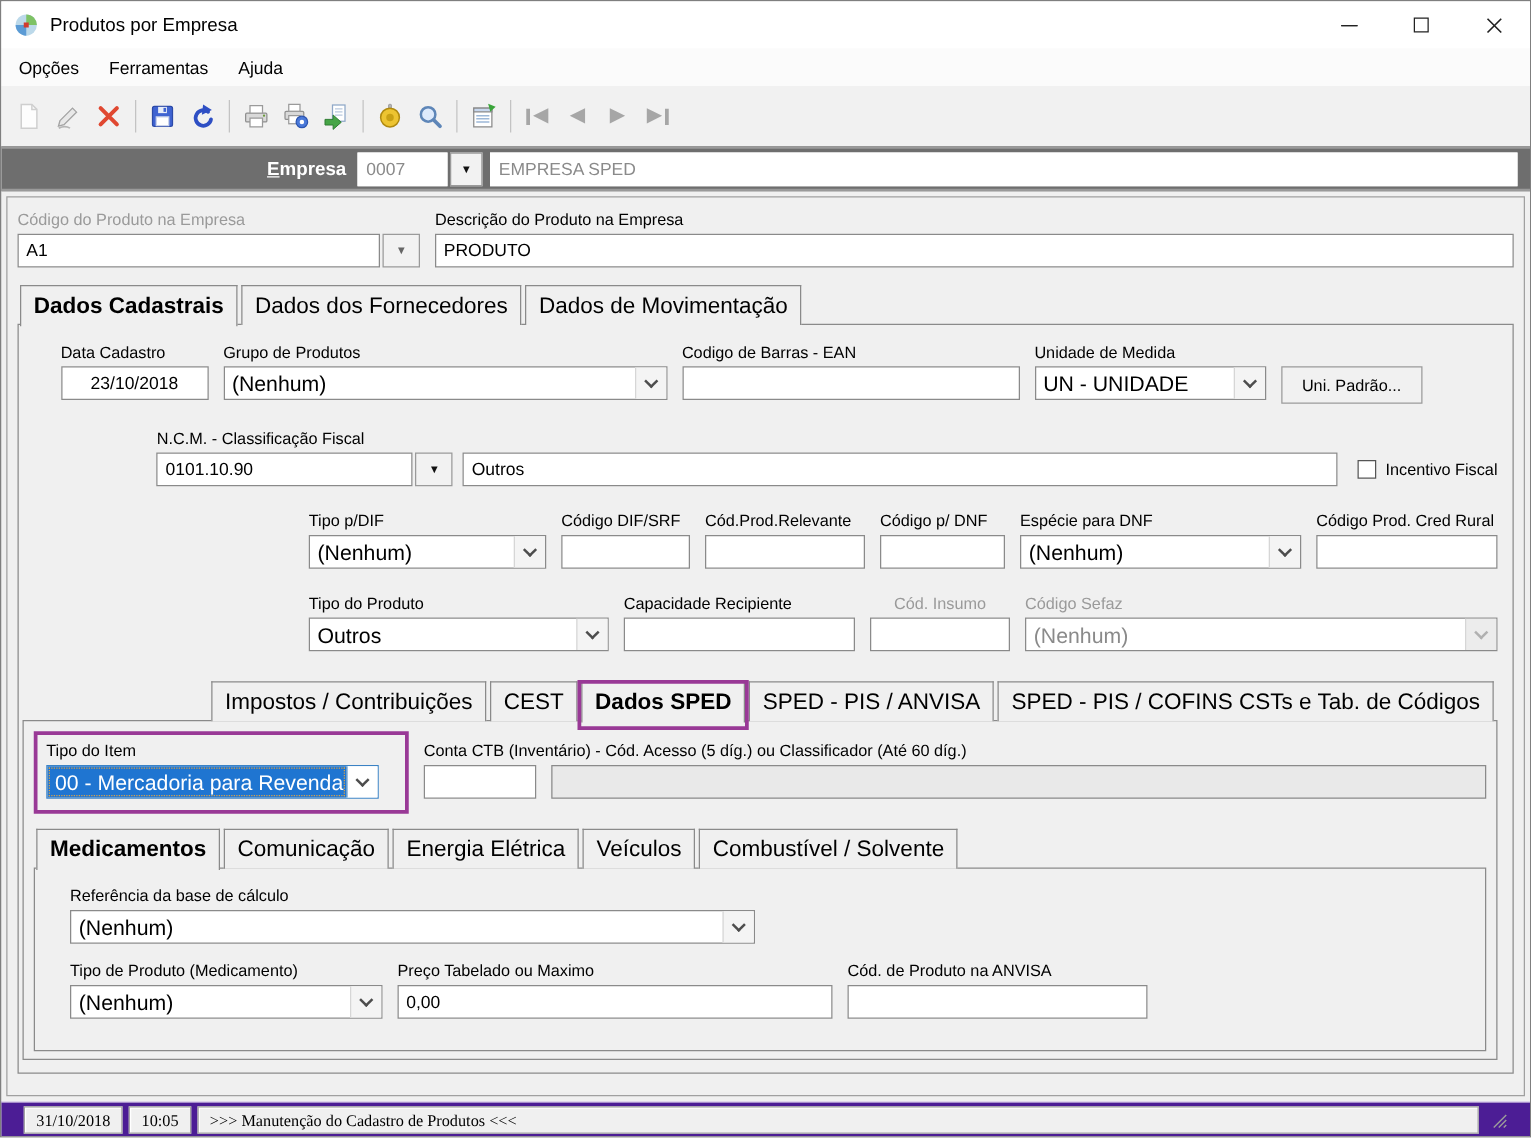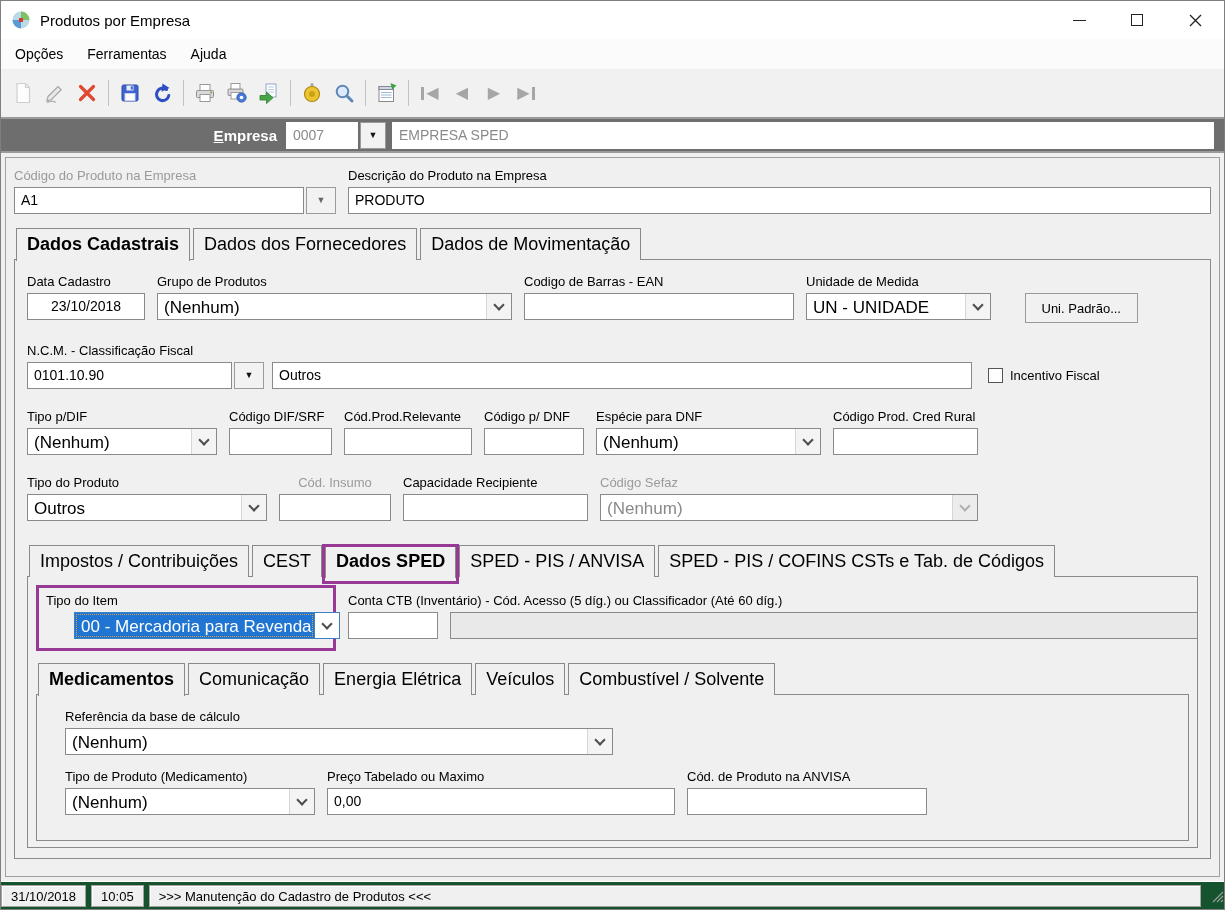--- a/index.html
+++ b/index.html
@@ -55,21 +55,21 @@
   .prod-code-wrap { display:flex; }
 
   
   .tabstrip { display:flex; position:relative; z-index:2; padding-left:2px; }
   .tab { border:1px solid #8a8a8a; border-bottom:none; background:#f0f0f0;
          padding:5px 10px 4px 10px; margin-right:3px; font-size:18px; position:relative; white-space:nowrap; }
   .tab.active { font-weight:bold; padding-bottom:6px; margin-bottom:-1px; z-index:3; }
   .tabpanel { border:1px solid #8a8a8a; margin-top:-1px; background:#f0f0f0; }
   .annot-frame { position:absolute; inset:-2px -4px -6px -4px; border:3px solid #993996; pointer-events:none; }
 
-  .panel1 { flex:1; padding:14px 12px 6px 12px; display:flex; flex-direction:column; min-height:0; }
+  .panel1 { flex:1; padding:14px 12px 6px 12px; display:flex; flex-direction:column; min-height:0;align-items:flex-end; }
   .fieldrow { margin-bottom:20px; }
   .gap12 { margin-right:12px; }
 
   
   .combo { height:27px; border:1px solid #8a8a8a; background:#fff; display:flex; align-items:stretch; }
   .cval { flex:1; padding:4px 6px; font-size:17px; white-space:nowrap; overflow:hidden; }
   .cbtn { width:25px; display:flex; align-items:center; justify-content:center; background:#f4f4f4; border-left:1px solid #d6d6d6; }
   .chev { width:8px; height:8px; border-right:2px solid #4d4d4d; border-bottom:2px solid #4d4d4d;
           transform:rotate(45deg); margin-top:-4px; }
   .combo.disabled .cval { color:#8a8a8a; }
@@ -89,22 +89,22 @@
   
   .sped-panel { flex:1; padding:8px 8px 6px 8px; display:flex; flex-direction:column; min-height:0; margin-bottom:4px; }
   .annot-box { border:3px solid #993996; padding:5px 8px 9px 7px; width:300px; flex:0 0 auto; }
   .sped-row { margin-bottom:12px; }
   .conta-col { margin-left:12px; padding-top:8px; }
 
   .med-panel { flex:1; padding:14px 12px 8px 28px; display:flex; flex-direction:column; min-height:0; }
   .med-row1 { margin-bottom:14px; }
 
   
-  .statusbar { height:28px; background:#14532d; border-top:1px solid #ffffff; display:flex;
-               align-items:center; gap:5px; padding:2px 0; flex:0 0 auto; }
+  .statusbar { height:28px; background:#4c1d95; border-top:1px solid #ffffff; display:flex;
+               align-items:center; gap:5px; padding:2px 18px; flex:0 0 auto;font-family:Liberation Serif, serif; }
   .spanel { height:22px; border:1px solid #a3a3a3; background:#f0f0f0; padding:3px 9px; font-size:13px;
             box-shadow:inset 1px 1px 0 #fff; white-space:nowrap; }
   .spanel.msg { flex:1; }
   .grip { margin-left:4px; }
 </style>
 </head>
 <body>
 
 <div class="window">
 
@@ -369,26 +369,26 @@
         <div class="col gap12">
           <div class="label">Tipo do Produto</div>
           <div class="combo" style="width:240px;">
             <div class="cval">Outros</div>
             <div class="cbtn">
                 <i class="chev"></i>
               </div>
           </div>
         </div>
         <div class="col gap12">
+          <div class="label">Capacidade Recipiente</div>
+          <div class="fld" style="width:185px;"></div>
+        </div>
+        <div class="col gap12">
           <div class="label dim" style="text-align:center;">Cód. Insumo</div>
           <div class="fld" style="width:112px;"></div>
-        </div>
-        <div class="col gap12">
-          <div class="label">Capacidade Recipiente</div>
-          <div class="fld" style="width:185px;"></div>
         </div>
         <div class="col">
           <div class="label dim">Código Sefaz</div>
           <div class="combo disabled" style="width:378px;">
             <div class="cval">(Nenhum)</div>
             <div class="cbtn">
                 <i class="chev"></i>
               </div>
           </div>
         </div>
@@ -403,21 +403,21 @@
         </div>
         <div class="tab">SPED - PIS / ANVISA</div>
         <div class="tab">SPED - PIS / COFINS CSTs e Tab. de Códigos</div>
       </div>
 
       <div class="tabpanel sped-panel">
 
         <div class="row sped-row">
           <div class="annot-box">
             <div class="label">Tipo do Item</div>
-            <div class="combo focused" style="width:266px;margin-left:28px;">
+            <div class="combo focused" style="width:266px;">
               <div class="cval selected">00 - Mercadoria para Revenda</div>
               <div class="cbtn">
                   <i class="chev"></i>
                 </div>
             </div>
           </div>
           <div class="col conta-col">
             <div class="label">Conta CTB (Inventário) - Cód. Acesso (5 díg.) ou Classificador (Até 60 díg.)</div>
             <div class="row">
               <div class="fld" style="width:90px;"></div>

